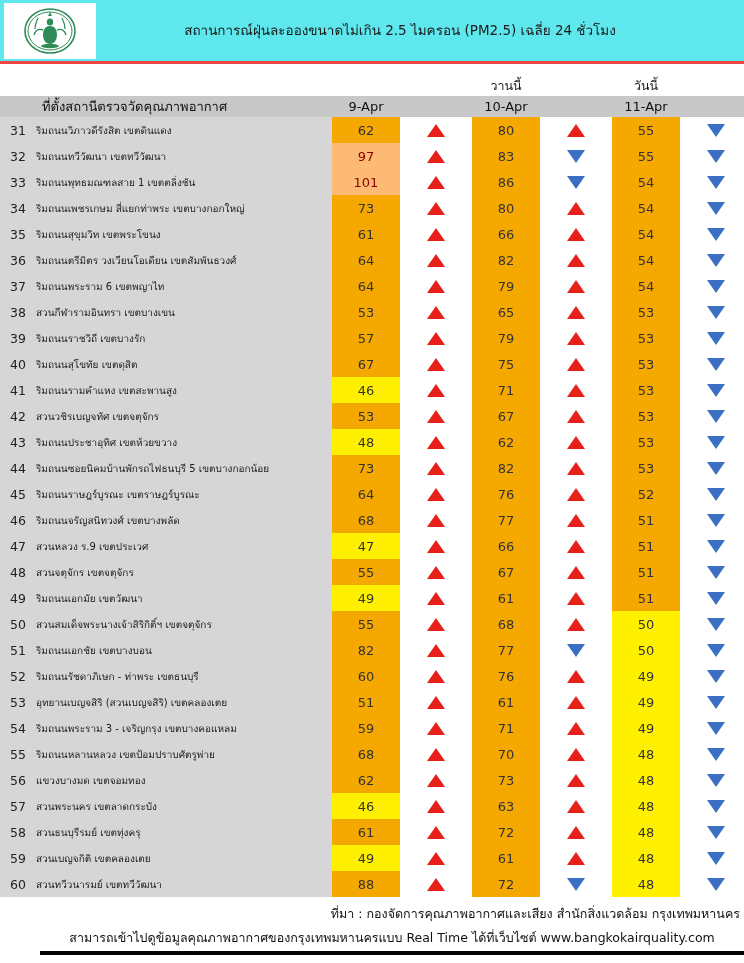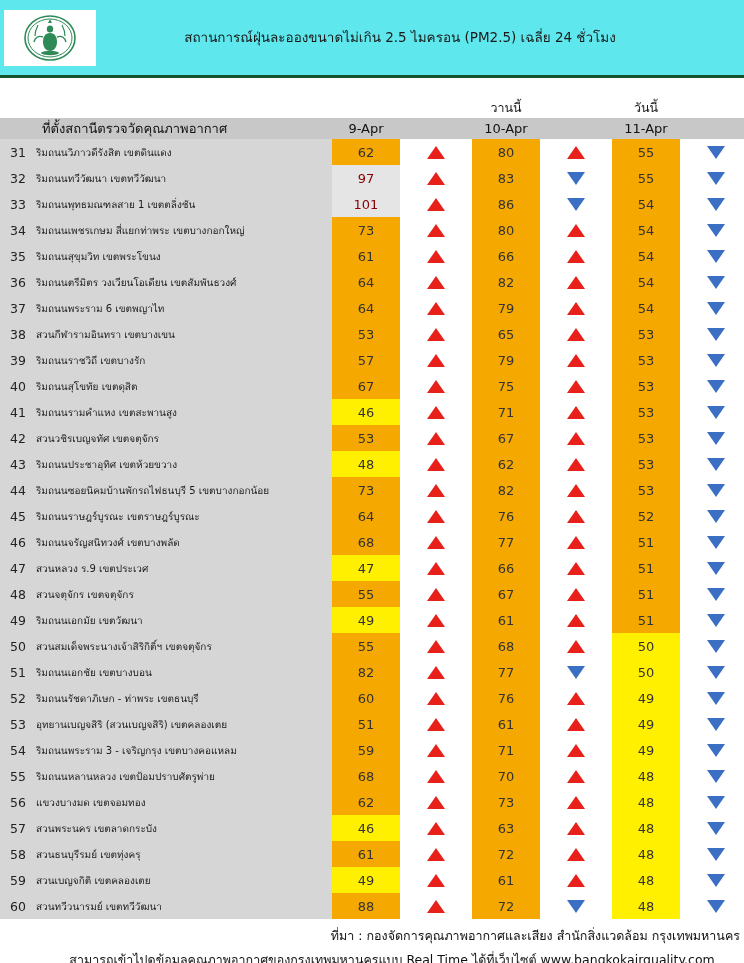--- a/index.html
+++ b/index.html
@@ -10,26 +10,26 @@
   body {
     width: 744px;
     height: 963px;
     font-family: "DejaVu Sans", "Liberation Sans", sans-serif;
     overflow: hidden;
     position: relative;
   }
 
   
   .banner {
-    height: 78px;
+    height: 64px;
     background: #5EE8ED;
     display: flex;
     align-items: center;
     position: relative;
-    border-bottom: 3px solid #14532d;
+    border-bottom: 3px solid #ef4444;
     box-sizing: border-box;
   }
   .logo-box {
     width: 92px;
     height: 56px;
     background: #ffffff;
     margin-left: 4px;
     display: flex;
     align-items: center;
     justify-content: center;
@@ -74,21 +74,21 @@
   col.c-name  { width: 296px; }
   col.c-d1    { width: 68px; }
   col.c-a1    { width: 72px; }
   col.c-d2    { width: 68px; }
   col.c-a2    { width: 72px; }
   col.c-d3    { width: 68px; }
   col.c-a3    { width: 72px; }
 
   
   .subhead td {
-    height: 40px;
+    height: 32px;
     background: #ffffff;
     font-size: 12.5px;
     color: #1a1a1a;
     text-align: center;
     vertical-align: bottom;
     padding-bottom: 1px;
   }
 
   
   .colhead td {
@@ -126,21 +126,21 @@
   }
   td.name.small { font-size: 10px; }
 
   td.val {
     text-align: center;
     font-size: 13px;
     color: #333;
   }
   td.val.orange { background: #F5A800; }
   td.val.yellow { background: #FFF000; }
-  td.val.red    { background: #e5e5e5; color: #8a0000; }
+  td.val.red    { background: #fdba74; color: #8a0000; }
 
   td.arrow {
     background: #ffffff;
     text-align: center;
     line-height: 0;
   }
 
   .tri {
     display: inline-block;
     width: 0;

